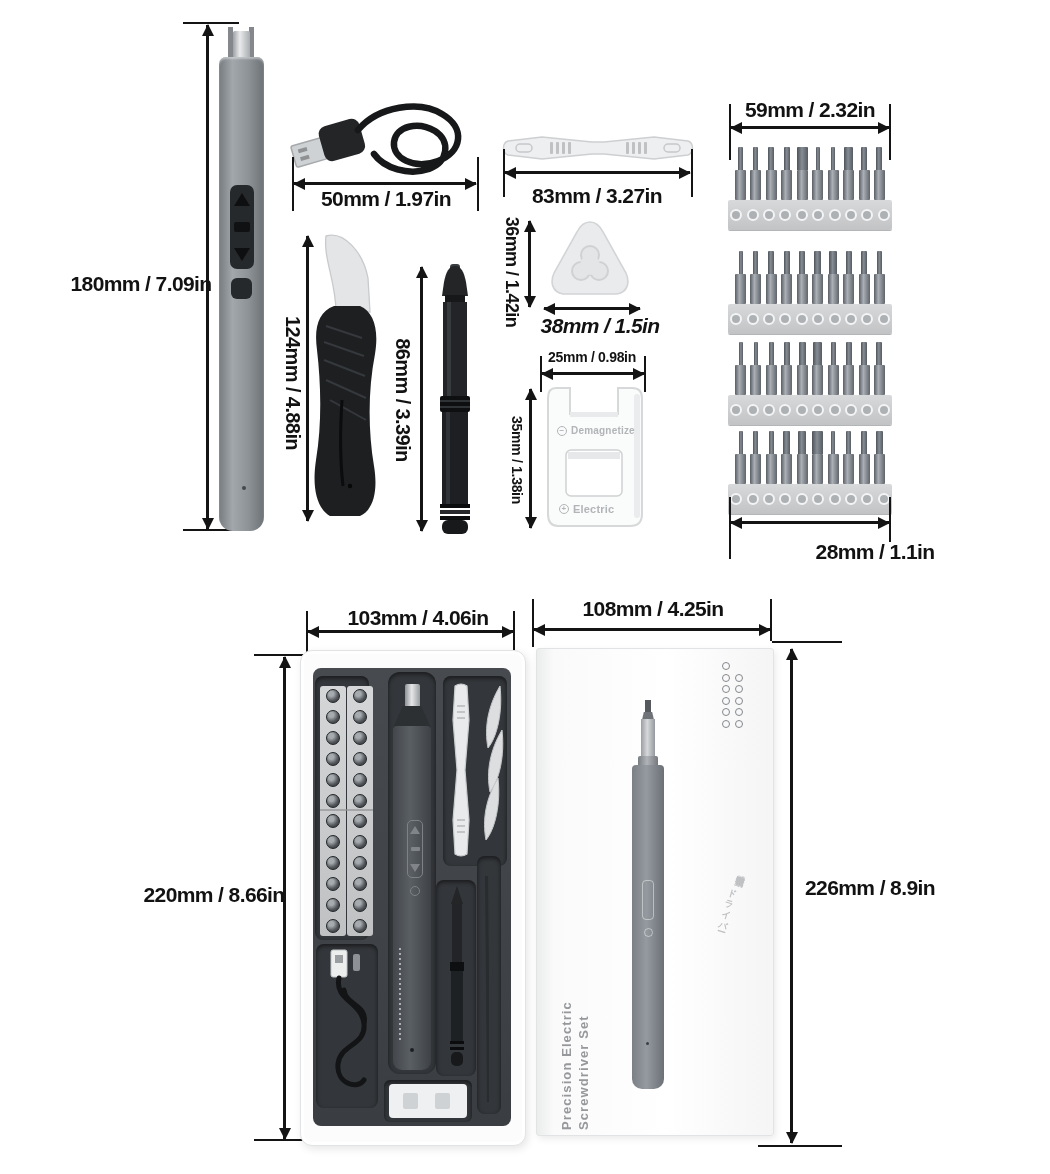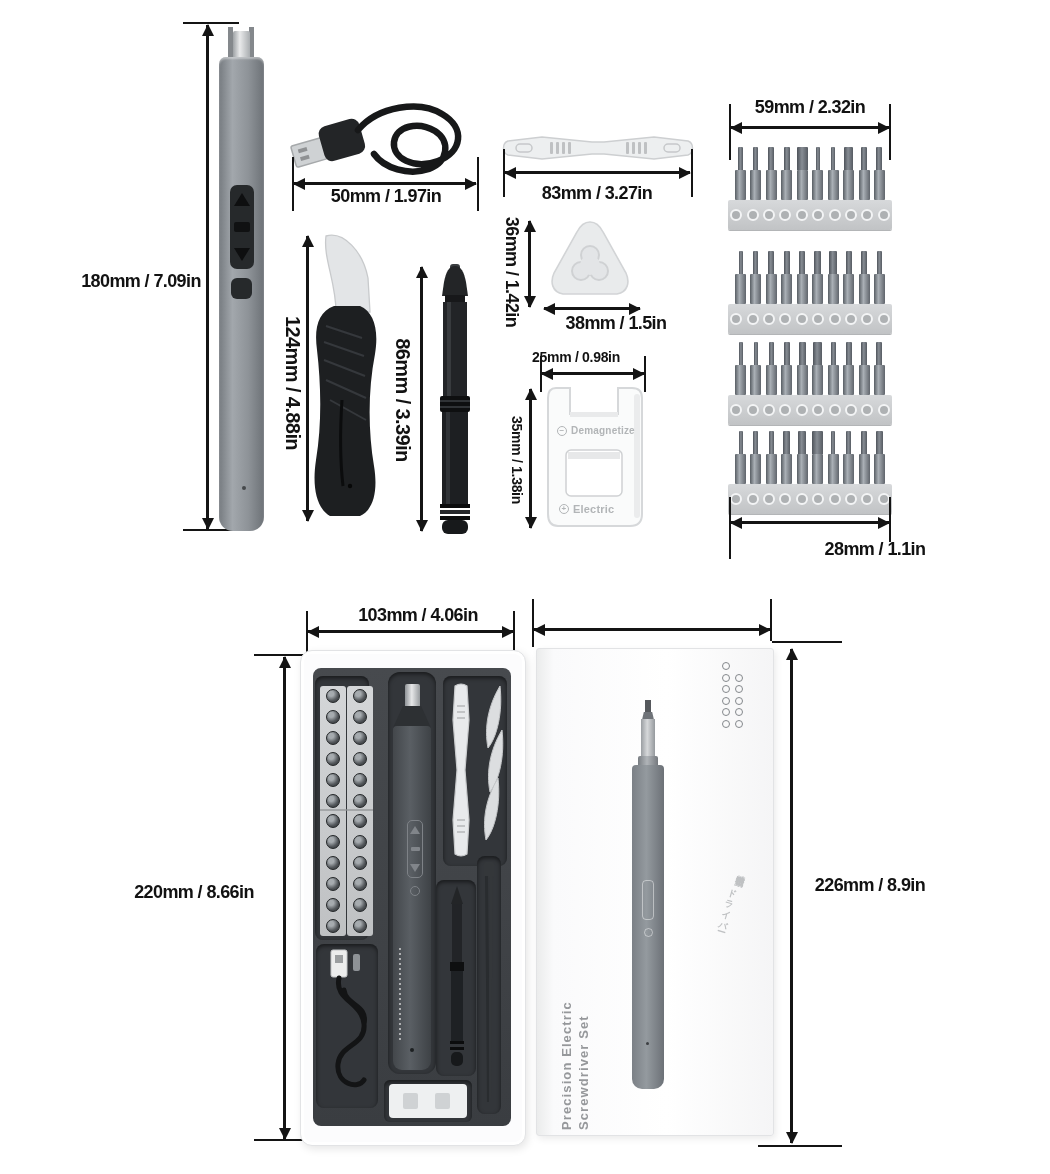--- a/index.html
+++ b/index.html
@@ -1,20 +1,20 @@
 <!DOCTYPE html>
 <html><head>
 <meta charset="utf-8">
 <style>
   html,body { margin:0; padding:0; background:#ffffff; }
   .canvas { position:relative; width:1050px; height:1174px; background:#ffffff; overflow:hidden;
             font-family:"Liberation Sans", sans-serif; }
 
   
-  .dlabel { position:absolute; font-weight:700; color:#121212; font-size:18px;
+  .dlabel { position:absolute; font-weight:700; color:#121212; font-size:21px;
             letter-spacing:-0.6px; text-align:center; white-space:nowrap; line-height:1.1; }
   .vlabel { transform-origin:0 0; transform:rotate(90deg); }
   .sm { font-size:14px; letter-spacing:-0.3px; }
 
   .dimh { position:absolute; height:3px; background:#141414; }
   .dimh::before,.dimh::after { content:""; position:absolute; width:0; height:0;
       border-top:6px solid transparent; border-bottom:6px solid transparent; top:-4.5px; }
   .dimh::before { left:-1px; border-right:12px solid #141414; }
   .dimh::after  { right:-1px; border-left:12px solid #141414; }
 
@@ -189,21 +189,21 @@
   <svg class="abs" style="left:543px; top:216px;" width="92" height="92" viewBox="0 0 92 92">
     <path d="M 47 6 C 53 6 57 10 60 16 L 83 57 C 87 66 85 76 74 78 L 20 78 C 9 76 7 66 11 57 L 34 16 C 37 10 41 6 47 6 Z" fill="#e9ebec" stroke="#d2d4d6" stroke-width="1.6"></path>
     <g fill="#e3e5e7" stroke="#cfd1d3" stroke-width="2">
       <circle cx="47" cy="39" r="9"></circle>
         <circle cx="38" cy="55" r="9"></circle>
         <circle cx="56" cy="55" r="9"></circle>
     </g>
     <circle cx="47" cy="49" r="10" fill="#e3e5e7"></circle>
   </svg>
   <div class="dimh" style="left:544px; top:307px; width:96px;"></div>
-  <div class="dlabel" style="left:556px; top:314px; width:120px;">38mm / 1.5in</div>
+  <div class="dlabel" style="left:540px; top:314px; width:120px;font-style:italic;">38mm / 1.5in</div>
 
   <div class="dlabel vlabel" style="left:304px; top:308px; width:150px; font-size:20px;">124mm / 4.88in</div>
   <div class="dimv" style="left:306px; top:236px; height:285px;"></div>
   <svg class="abs" style="left:310px; top:228px;" width="76" height="298" viewBox="0 0 76 298">
     <path d="M 16 8 C 34 3 53 24 58 50 L 60 84 L 26 84 C 26 54 13 30 16 8 Z" fill="#e3e5e7" stroke="#c8cacc" stroke-width="1.3"></path>
     <path d="M 24 78 C 8 84 4 100 7 122 C 11 156 12 196 6 232 C 2 258 6 280 20 288 L 50 288 C 64 282 68 262 64 238 C 58 202 58 162 65 126 C 69 102 64 84 50 78 Z" fill="#1d1f21"></path>
     <g stroke="#35383c" stroke-width="2" fill="none">
       <path d="M 16 98 L 52 110"></path>
         <path d="M 14 114 L 54 128"></path>
         <path d="M 14 132 L 55 148"></path>
@@ -226,21 +226,21 @@
     <rect x="12" y="138" width="30" height="2" fill="#303336"></rect>
       <rect x="12" y="144" width="30" height="2" fill="#303336"></rect>
     <rect x="14" y="150" width="26" height="92" fill="#1d1f22"></rect>
     <rect x="18" y="150" width="4" height="92" fill="#43474b" opacity=".5"></rect>
     <rect x="12" y="242" width="30" height="4" fill="#0b0c0d"></rect>
       <rect x="12" y="248" width="30" height="4" fill="#26282b"></rect>
     <rect x="12" y="254" width="30" height="4" fill="#0b0c0d"></rect>
     <rect x="14" y="258" width="26" height="14" rx="6" fill="#17191b"></rect>
   </svg>
 
-  <div class="dlabel sm" style="left:516px; top:350px; width:120px;">25mm / 0.98in</div>
+  <div class="dlabel sm" style="left:532px; top:350px; width:120px;">25mm / 0.98in</div>
   <div class="tickv" style="left:540px; top:356px; height:36px;"></div>
   <div class="tickv" style="left:644px; top:356px; height:36px;"></div>
   <div class="dimh" style="left:542px; top:372px; width:102px;"></div>
   <div class="dlabel vlabel sm" style="left:524px; top:393px; width:134px;">35mm / 1.38in</div>
   <div class="dimv" style="left:529px; top:389px; height:139px;"></div>
   <svg class="abs" style="left:546px; top:386px;" width="98" height="142" viewBox="0 0 98 142">
     <path d="M 10 2 L 24 2 L 24 28 L 72 28 L 72 2 L 86 2 Q 96 2 96 12 L 96 128 Q 96 140 84 140 L 12 140 Q 2 140 2 128 L 2 12 Q 2 2 10 2 Z" fill="#fafbfb" stroke="#d6d8da" stroke-width="2"></path>
     <rect x="88" y="8" width="6" height="124" rx="3" fill="#ebeced"></rect>
     <rect x="24" y="26" width="48" height="5" fill="#e9eaeb"></rect>
     <rect x="20" y="64" width="56" height="46" rx="5" fill="#ffffff" stroke="#cfd1d3" stroke-width="1.5"></rect>
@@ -490,21 +490,21 @@
   <div class="dimh" style="left:731px; top:521px; width:158px;"></div>
   <div class="dlabel" style="left:795px; top:540px; width:160px;">28mm / 1.1in</div>
 
   <div class="dlabel" style="left:318px; top:606px; width:200px;">103mm / 4.06in</div>
   <div class="tickv" style="left:306px; top:611px; height:42px;"></div>
   <div class="tickv" style="left:513px; top:611px; height:42px;"></div>
   <div class="dimh" style="left:308px; top:630px; width:205px;"></div>
   <div class="tickh" style="left:254px; top:654px; width:54px;"></div>
   <div class="dimv" style="left:283px; top:657px; height:482px;"></div>
   <div class="tickh" style="left:254px; top:1139px; width:54px;"></div>
-  <div class="dlabel" style="left:114px; top:883px; width:160px;">220mm / 8.66in</div>
+  <div class="dlabel" style="left:134px; top:883px; width:160px;">220mm / 8.66in</div>
 
   <div class="case-outer"></div>
   <div class="case-tray"></div>
 
   <div class="recess" style="left:315px; top:676px; width:54px; height:264px;"></div>
   <div class="recess" style="left:388px; top:672px; width:48px; height:402px; border-radius:12px;"></div>
   <div class="recess" style="left:443px; top:676px; width:64px; height:190px;"></div>
   <div class="recess" style="left:316px; top:944px; width:62px; height:164px;"></div>
   <div class="recess" style="left:436px; top:880px; width:40px; height:196px;"></div>
   <div class="recess" style="left:477px; top:856px; width:24px; height:258px;"></div>
@@ -593,20 +593,21 @@
     <rect x="7" y="4" width="10" height="16" rx="2" fill="#34373a"></rect>
     <path d="M 8 18 L 11 18 L 12 120 L 12 244 L 10 244 L 9 120 Z" fill="#292c2f"></path>
     <path d="M 16 18 L 13 18 L 12.5 120 L 12.5 240 L 14.5 240 L 15 120 Z" fill="#34373a"></path>
   </svg>
 
   <div class="case-magnetizer">
     <div class="cm-slot" style="left:14px;"></div>
     <div class="cm-slot" style="left:46px;"></div>
   </div>
 
+  <div class="dlabel" style="left:534px; top:597px; width:238px;">108mm / 4.25in</div>
   <div class="tickv" style="left:532px; top:599px; height:48px;"></div>
   <div class="tickv" style="left:770px; top:599px; height:42px;"></div>
   <div class="dimh" style="left:534px; top:628px; width:236px;"></div>
 
   <div class="retail-box"></div>
 
   <div class="tickh" style="left:772px; top:641px; width:70px;"></div>
   <div class="dimv" style="left:790px; top:649px; height:494px;"></div>
   <div class="tickh" style="left:758px; top:1145px; width:84px;"></div>
   <div class="dlabel" style="left:800px; top:876px; width:140px;">226mm / 8.9in</div>

